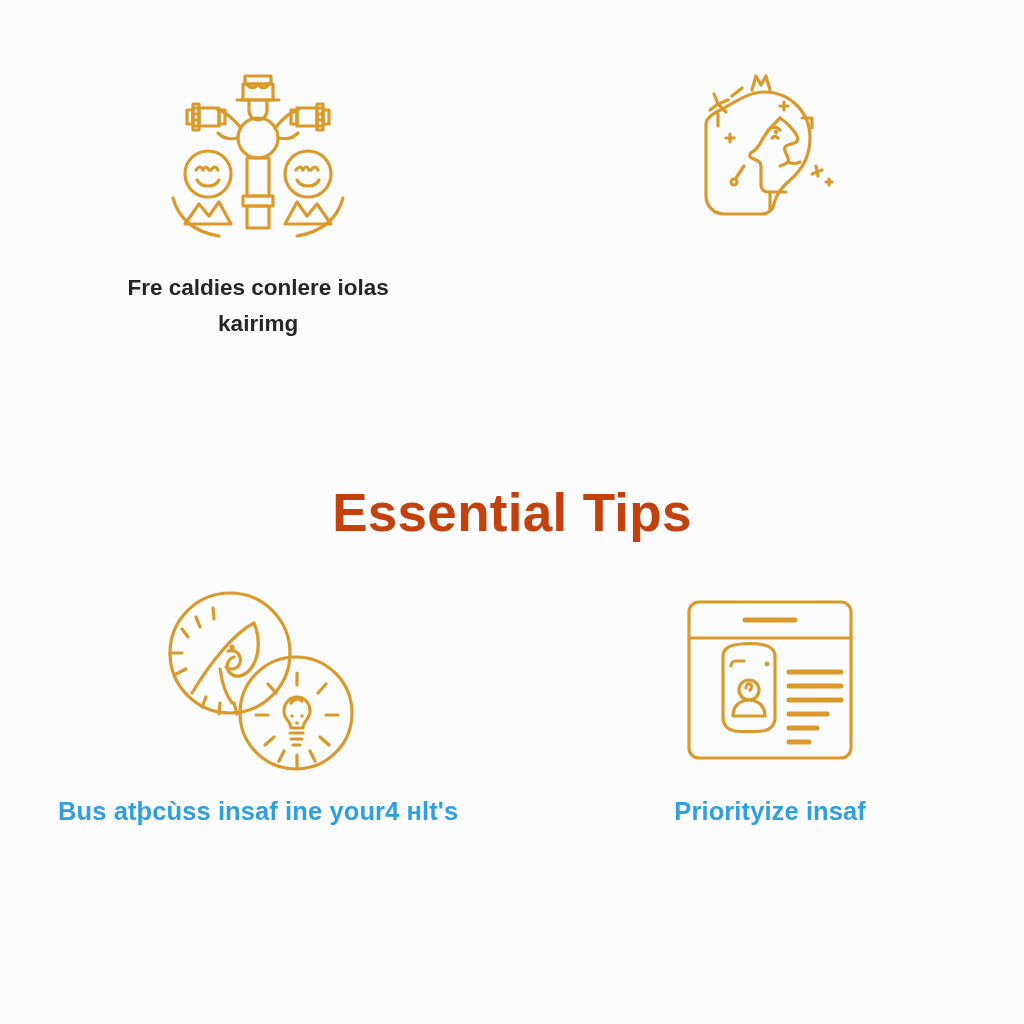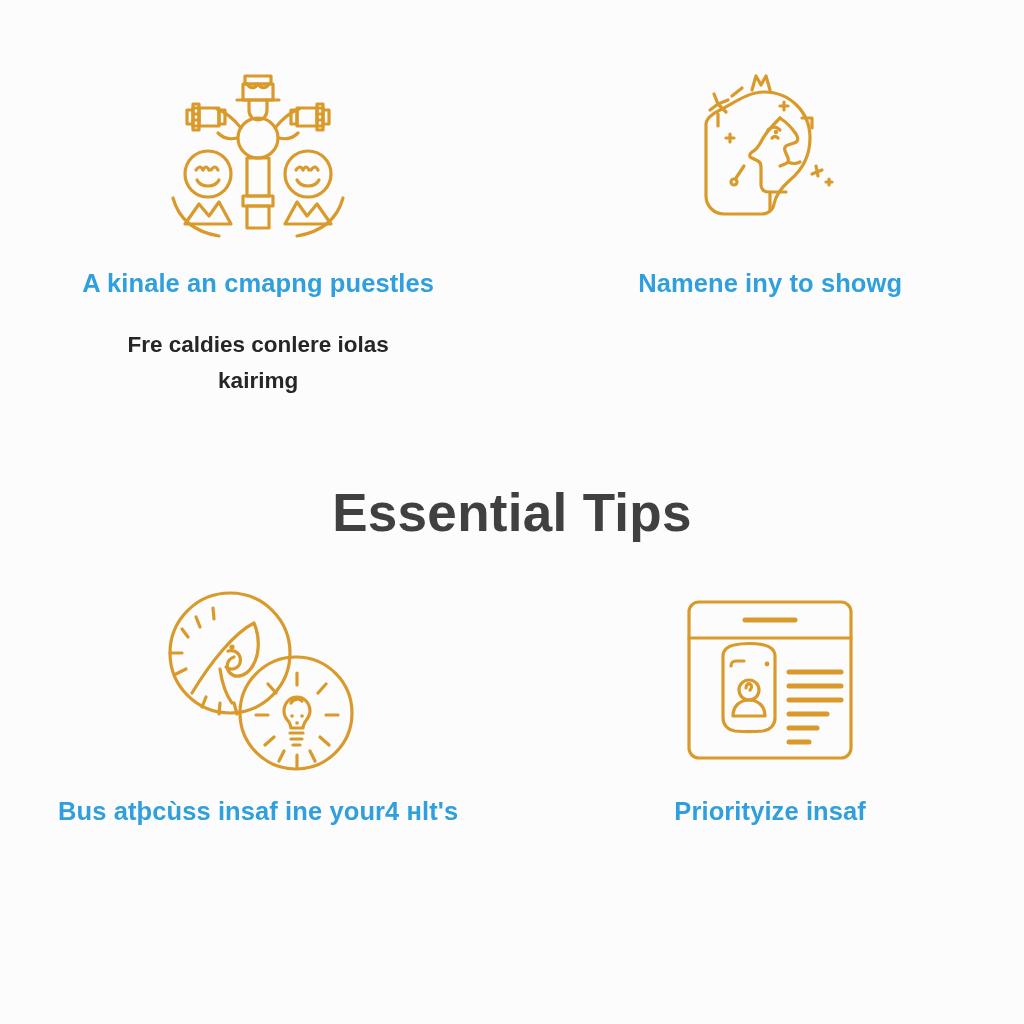--- a/index.html
+++ b/index.html
@@ -72,21 +72,21 @@
   
   .banner {
     grid-column: 1 / span 2;
     display: flex;
     align-items: center;
     justify-content: center;
   }
   .banner-title {
     font-size: 53px;
     font-weight: 700;
-    color: #404040;
+    color: #c2410c;
     letter-spacing: .3px;
     line-height: 1;
   }
 </style>
 </head>
 <body>
 
 <div class="page">
   <div class="grid">
 
@@ -134,21 +134,20 @@
           <path d="M148 104c3-4 5-4 7 0"></path>
           <path d="M134 114c4 8 18 8 22 0"></path>
 
           <path d="M10 132c6 22 22 34 46 38"></path>
           <path d="M22 158l14-20 10 12 10-14 12 22z"></path>
 
           <path d="M180 132c-6 22-22 34-46 38"></path>
           <path d="M168 158l-14-20-10 12-10-14-12 22z"></path>
         </svg>
       </div>
-      <div class="card-title">A kinale an cmapng puestles</div>
       <div class="card-body">Fre caldies conlere iolas kairimg</div>
     </div>
 
     <div class="card row-top">
       <div class="icon-wrap">
         <svg width="172" height="172" viewBox="0 0 172 172" fill="none" stroke="#d99a2b" stroke-width="3.2" stroke-linecap="round" stroke-linejoin="round">
 
           <path d="M22 58c0-6 6-10 14-14 14-7 28-18 44-18 26 0 46 20 46 46 0 18-8 32-20 42
                    -8 7-14 14-16 24-1 6-6 10-12 10H40c-10 0-18-8-18-18z"></path>
 
@@ -174,21 +173,20 @@
           <path d="M128 108l10-4M132 100l2 10"></path>
           <path d="M142 116h6M145 113v6"></path>
 
           <path d="M118 52h10v10"></path>
 
           <path d="M60 100l-8 12"></path>
           <circle cx="50" cy="116" r="3"></circle>
           <circle cx="92" cy="66" r="2.2" fill="#d99a2b" stroke="none"></circle>
         </svg>
       </div>
-      <div class="card-title">Namene iny to showg</div>
     </div>
 
     <div class="banner">
       <div class="banner-title">Essential Tips</div>
     </div>
 
     <div class="card row-bottom">
       <div class="icon-wrap">
         <svg width="200" height="190" viewBox="0 0 200 190" fill="none" stroke="#d99a2b" stroke-width="3.2" stroke-linecap="round" stroke-linejoin="round">
 

